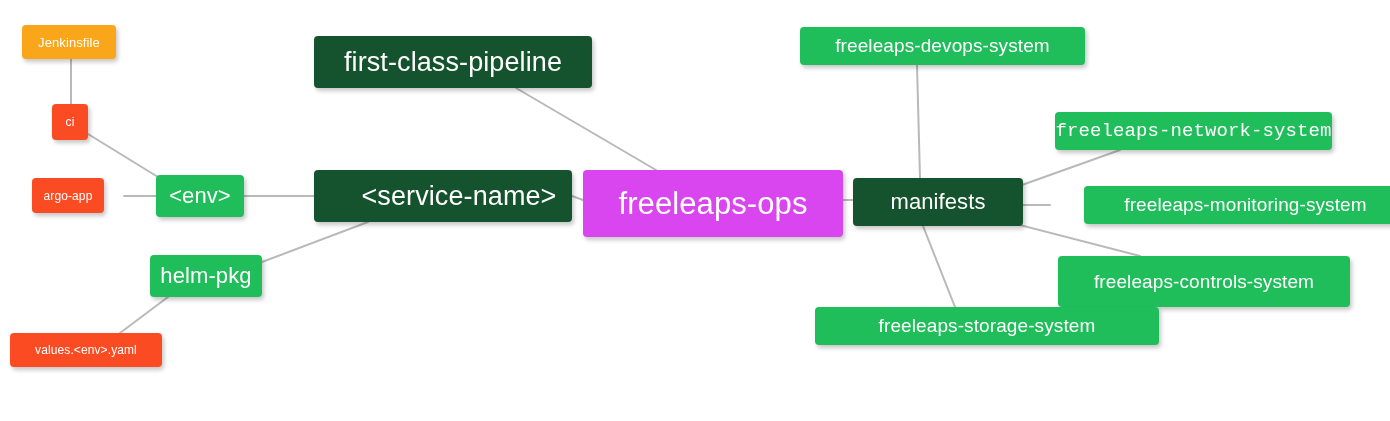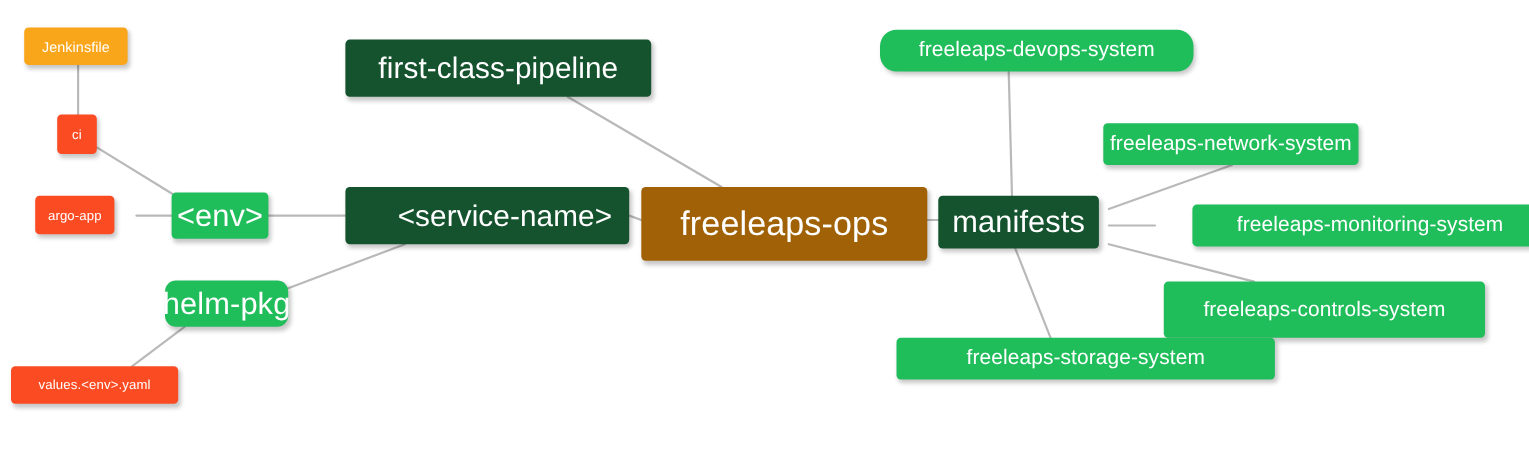--- a/index.html
+++ b/index.html
@@ -36,30 +36,30 @@
     align-items: center;
     justify-content: center;
     color: #ffffff;
     white-space: nowrap;
     border-radius: 4px;
     box-shadow: 2px 3px 4px rgba(0,0,0,0.22);
     letter-spacing: 0.1px;
     user-select: none;
   }
   
-  .n-root   { background: #a16207; }
+  .n-root   { background: #d946ef; }
   .n-blue   { background: #14532d; }
   .n-green  { background: #20BD5B; }
   .n-red    { background: #FA4B23; }
   .n-orange { background: #FAA61A; }
 
   
   .sz-root  { font-size: 31px; }
   .sz-l1    { font-size: 27px; }
-  .sz-l2    { font-size: 28px; }
+  .sz-l2    { font-size: 22px; }
   .sz-l3    { font-size: 19px; }
   .sz-l4    { font-size: 12px; }
   .sz-l5    { font-size: 13px; }
 </style>
 </head>
 <body>
 
 <div id="mindmap-canvas">
   <svg id="edge-layer" viewBox="0 0 1390 421">
       <line x1="71" y1="59" x2="71" y2="104" stroke="#b9b9b9"></line>
@@ -75,25 +75,25 @@
       <line x1="1008" y1="190" x2="1120" y2="150" stroke="#b9b9b9"></line>
       <line x1="1008" y1="205" x2="1050" y2="205" stroke="#b9b9b9"></line>
       <line x1="1008" y1="222" x2="1140" y2="256" stroke="#b9b9b9"></line>
       <line x1="923" y1="226" x2="955" y2="307" stroke="#b9b9b9"></line>
     </svg>
   <div id="node-layer">
       <div class="node n-orange sz-l5" style="left: 22px; top: 25px; width: 94px; height: 34px;">Jenkinsfile</div>
       <div class="node n-red sz-l4" style="left: 52px; top: 104px; width: 36px; height: 36px;">ci</div>
       <div class="node n-red sz-l4" style="left: 32px; top: 178px; width: 72px; height: 35px;">argo-app</div>
       <div class="node n-green sz-l2" style="left: 156px; top: 175px; width: 88px; height: 42px;">&lt;env&gt;</div>
-      <div class="node n-green sz-l2" style="left: 150px; top: 255px; width: 112px; height: 42px; border-radius: 10px;">helm-pkg</div>
+      <div class="node n-green sz-l2" style="left: 150px; top: 255px; width: 112px; height: 42px;">helm-pkg</div>
       <div class="node n-red sz-l4" style="left: 10px; top: 333px; width: 152px; height: 34px;">values.&lt;env&gt;.yaml</div>
       <div class="node n-blue sz-l1" style="left: 314px; top: 170px; width: 258px; height: 52px; padding-left: 32px;">&lt;service-name&gt;</div>
       <div class="node n-blue sz-l1" style="left: 314px; top: 36px; width: 278px; height: 52px;">first-class-pipeline</div>
       <div class="node n-root sz-root" style="left: 583px; top: 170px; width: 260px; height: 67px;">freeleaps-ops</div>
-      <div class="node n-blue sz-l2" style="left: 853px; top: 178px; width: 146px; height: 48px;">manifests</div>
-      <div class="node n-green sz-l3" style="left: 800px; top: 27px; width: 285px; height: 38px; border-radius: 15px;">freeleaps-devops-system</div>
-      <div class="node n-green sz-l3" style="left: 1003px; top: 112px; width: 232px; height: 38px;">freeleaps-network-system</div>
+      <div class="node n-blue sz-l2" style="left: 853px; top: 178px; width: 170px; height: 48px;">manifests</div>
+      <div class="node n-green sz-l3" style="left: 800px; top: 27px; width: 285px; height: 38px;">freeleaps-devops-system</div>
+      <div class="node n-green sz-l3" style="left: 1055px; top: 112px; width: 277px; height: 38px; font-family: Liberation Mono, monospace;">freeleaps-network-system</div>
       <div class="node n-green sz-l3" style="left: 1050px; top: 186px; width: 323px; height: 38px; margin-left: 34px;">freeleaps-monitoring-system</div>
       <div class="node n-green sz-l3" style="left: 1058px; top: 256px; width: 292px; height: 51px;">freeleaps-controls-system</div>
       <div class="node n-green sz-l3" style="left: 815px; top: 307px; width: 344px; height: 38px;">freeleaps-storage-system</div>
     </div>
 </div>
 
 </body></html>

